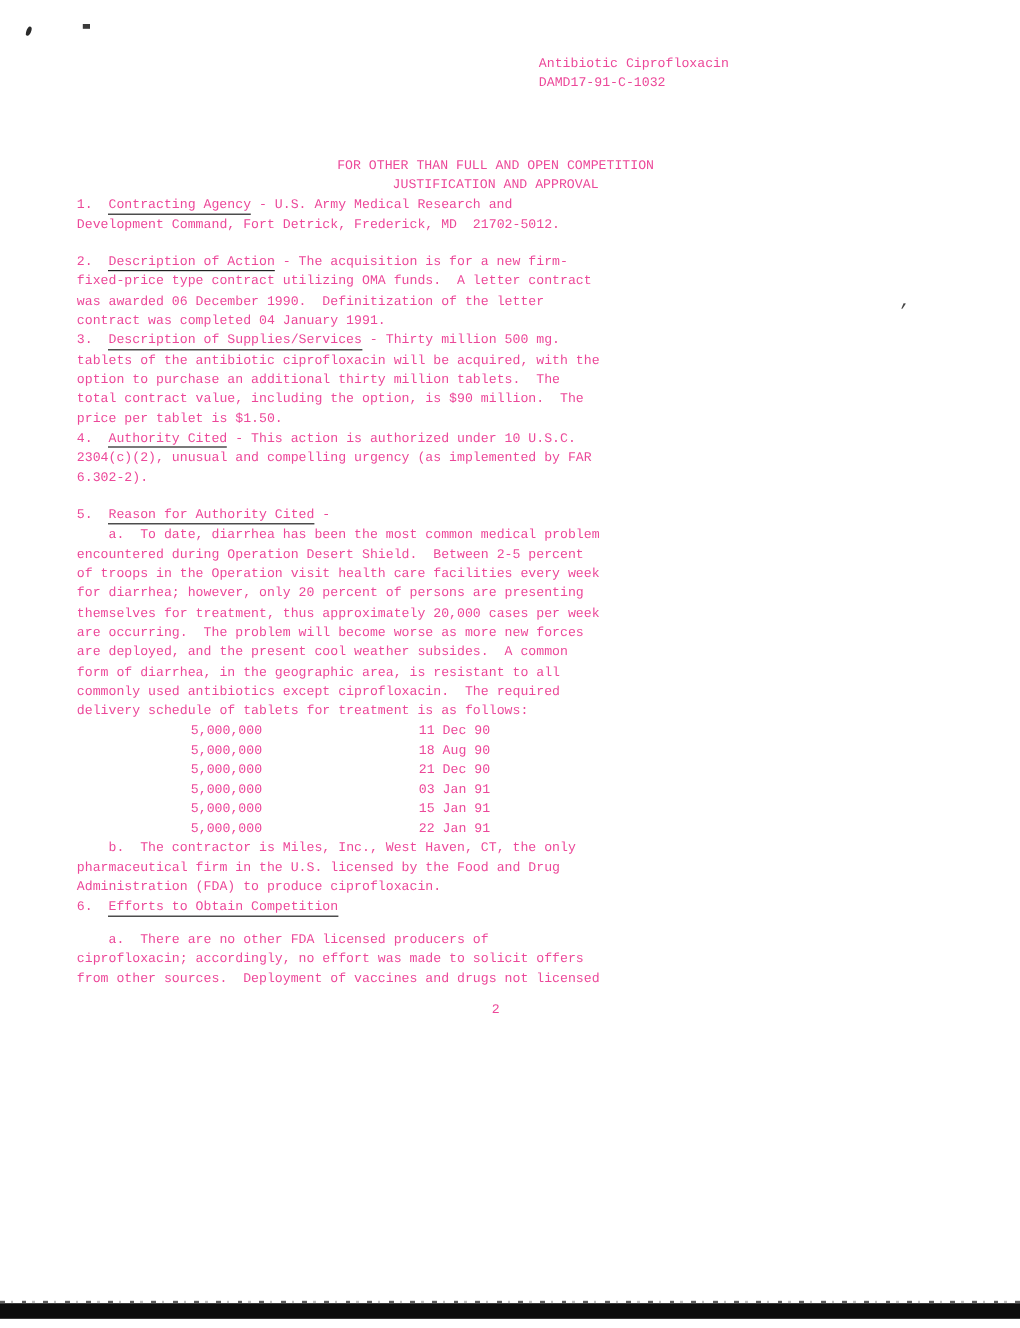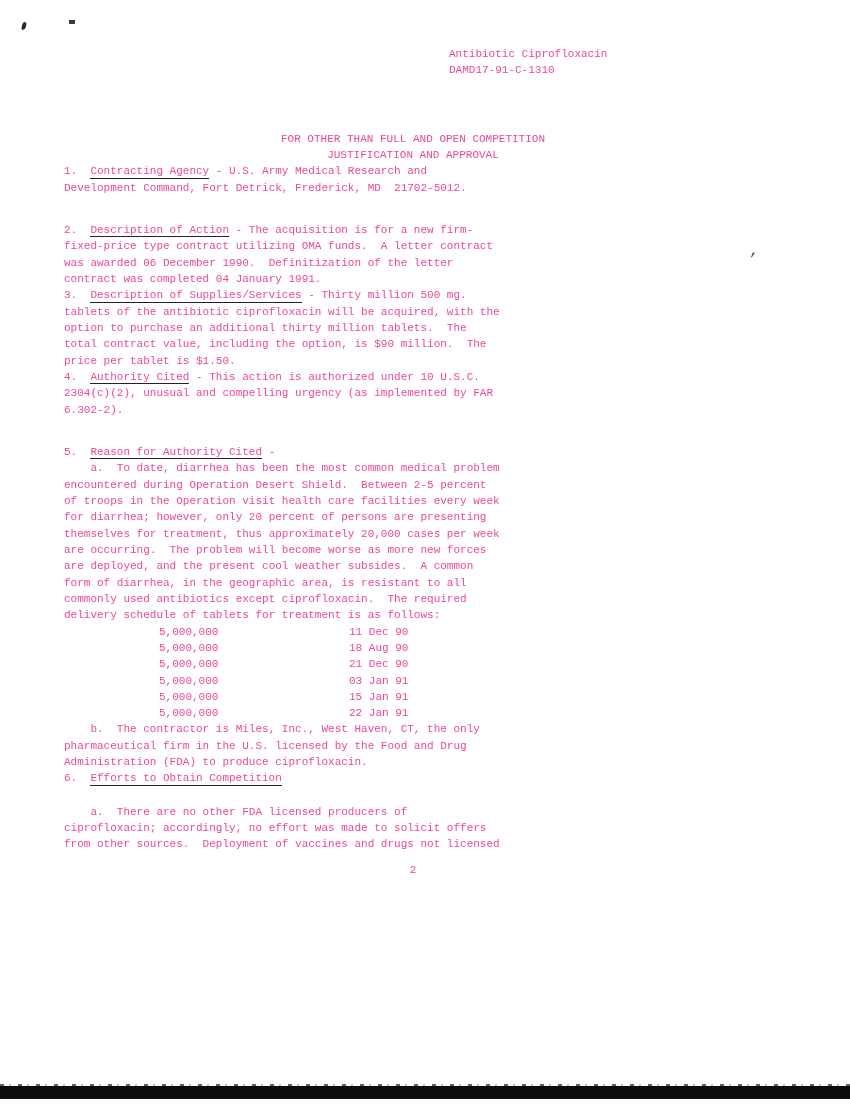--- a/index.html
+++ b/index.html
@@ -16,23 +16,23 @@
     padding: 46px 60px 0 64px;
     font-size: 11px;
     line-height: 16.33px;
     color: #ec4899;
     letter-spacing: 0;
   }
   .header-block { margin-left: 385px; }
   .title-block { margin-top: 52px; width: 698px; text-align: center; }
   .para { white-space: pre-wrap; }
   .mt36 { }
-  .mt19 { margin-top: 26px; }
+  .mt19 { margin-top: 15px; }
   .mt18 { }
-  .mt17 { margin-top: 17px; }
+  .mt17 { margin-top: 11px; }
   .mt9  { margin-top: 9px; }
   .u { border-bottom: 1.6px solid #222222; padding-bottom: 0.5px; }
   .hgap { margin-left: 2ch; }
   .schedule { }
   .sched-row { padding-left: 95px; }
   .qty { display: inline-block; width: 190px; }
   .page-number { width: 698px; text-align: center; }
   
   .speck-comma {
     position: absolute; left: 22px; top: 22px;
@@ -61,21 +61,21 @@
       rgba(130,130,130,0.5) 9px 11px, transparent 11px 18px);
   }
 </style>
 </head>
 <body>
 
 <div class="sheet">
 
   <div class="header-block">
     <div>Antibiotic Ciprofloxacin</div>
-    <div>DAMD17-91-C-1310</div>
+    <div>DAMD17-91-C-1032</div>
   </div>
 
   <div class="title-block">
     <div>FOR OTHER THAN FULL AND OPEN COMPETITION</div>
     <div>JUSTIFICATION AND APPROVAL</div>
   </div>
 
   <div class="para mt36"><span>1.</span><span class="u hgap">Contracting Agency</span><span> - U.S. Army Medical Research and
 Development Command, Fort Detrick, Frederick, MD  21702-5012.</span></div>
 

